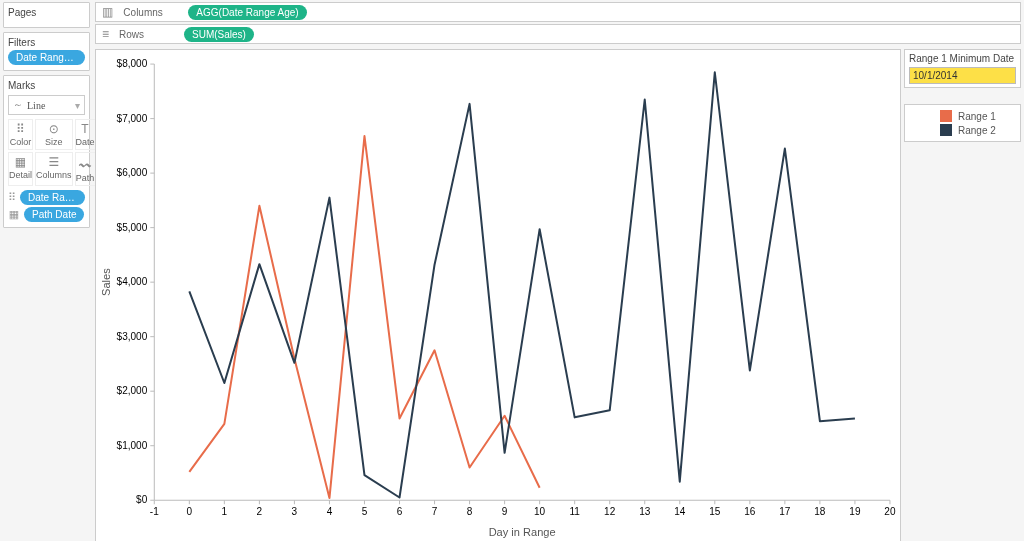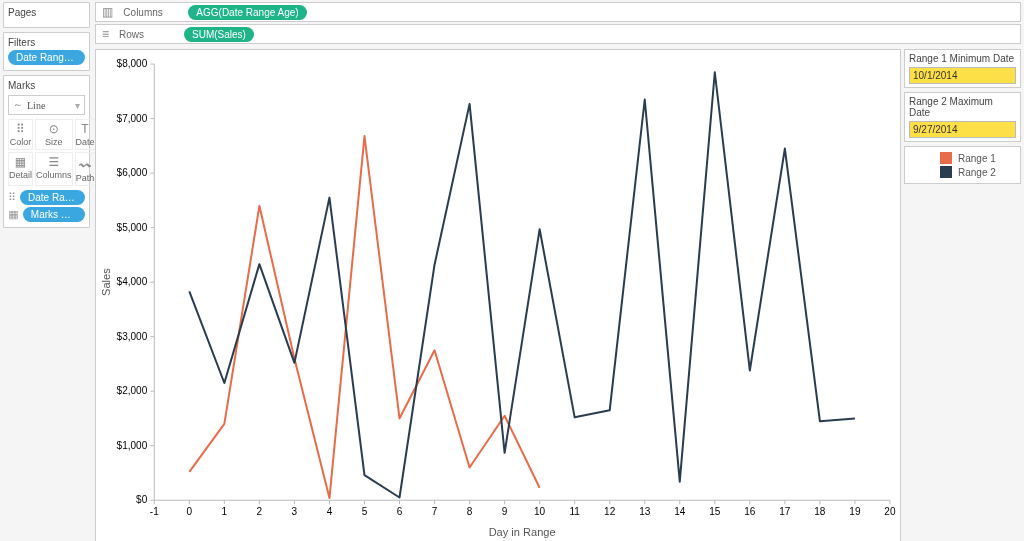--- a/index.html
+++ b/index.html
@@ -110,21 +110,21 @@
   }
   .right {
     width: 120px;
     flex: 0 0 120px;
     padding: 3px 3px 3px 0;
   }
   .param {
     border:1px solid #ccc;
     background:#fff;
     padding:3px 4px;
-    margin-bottom:4px;
+    margin-bottom:16px;
   }
   .param-title { font-size:10px; color:#444; margin-bottom:3px;}
   .param-input {
     width:100%;
     border:1px solid #bbb;
     font-size:10px;
     padding:2px 3px;
     color:#333;
     background:#fde047;
   }
@@ -165,21 +165,21 @@
         <div class="mark-cell"><span class="ic">▦</span><span>Detail</span></div>
         <div class="mark-cell"><span class="ic">☰</span><span>Columns</span></div>
         <div class="mark-cell"><span class="ic">〰</span><span>Path</span></div>
       </div>
       <div class="pill-row" style="margin-top:4px;">
         <span class="glyph">⠿</span>
         <span class="pill">Date Range 1 / ..</span>
       </div>
       <div class="pill-row">
         <span class="glyph">▦</span>
-        <span class="pill">Marks Date</span>
+        <span class="pill">Path Date</span>
       </div>
     </div>
   </div>
 
   <div class="main">
     <div class="shelves">
       <div class="shelf">
         <span class="glyph">▥</span>
         <span class="label">Columns</span>
         <span class="pill pill-green">AGG(Date Range Age)</span>
@@ -264,24 +264,20 @@
             <path d="M92.85714285714286,240.2225L127.71428571428571,331.3625L162.57142857142856,213.0975L197.42857142857142,311.28999999999996L232.28571428571428,146.91250000000002L267.1428571428571,423.045L302,445.2875L336.85714285714283,213.64L371.7142857142857,53.60250000000002L406.57142857142856,400.8025L441.42857142857144,178.3775L476.2857142857143,365.53999999999996L511.14285714285717,358.4875L546,49.262500000000045L580.8571428571429,429.555L615.7142857142857,22.137500000000045L650.5714285714286,318.885L685.4285714285714,98.08749999999998L720.2857142857143,369.3375L755.1428571428571,366.625" stroke="#2a3d4f" class="series" fill="none" stroke-width="2" stroke-linejoin="round"></path>
           </svg>
       </div>
 
       <div class="right">
         <div class="param">
           <div class="param-title">Range 1 Minimum Date</div>
           <input class="param-input" value="10/1/2014" style="">
         </div>
         <div class="param">
-          <div class="param-title">Range 2 Maximum Date</div>
-          <input class="param-input" value="9/27/2014" style="">
-        </div>
-        <div class="param">
           <div class="legend-row">
             <span class="swatch" id="sw1" style="background: rgb(232, 108, 74);"></span>
             <span>Range 1</span>
           </div>
           <div class="legend-row">
             <span class="swatch" id="sw2" style="background: rgb(42, 61, 79);"></span>
             <span>Range 2</span>
           </div>
         </div>
       </div>

